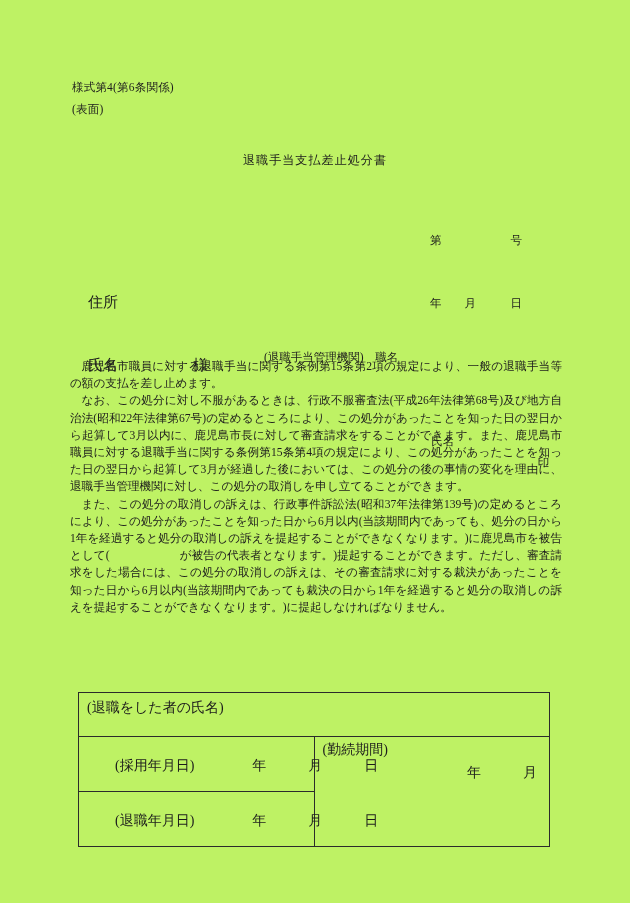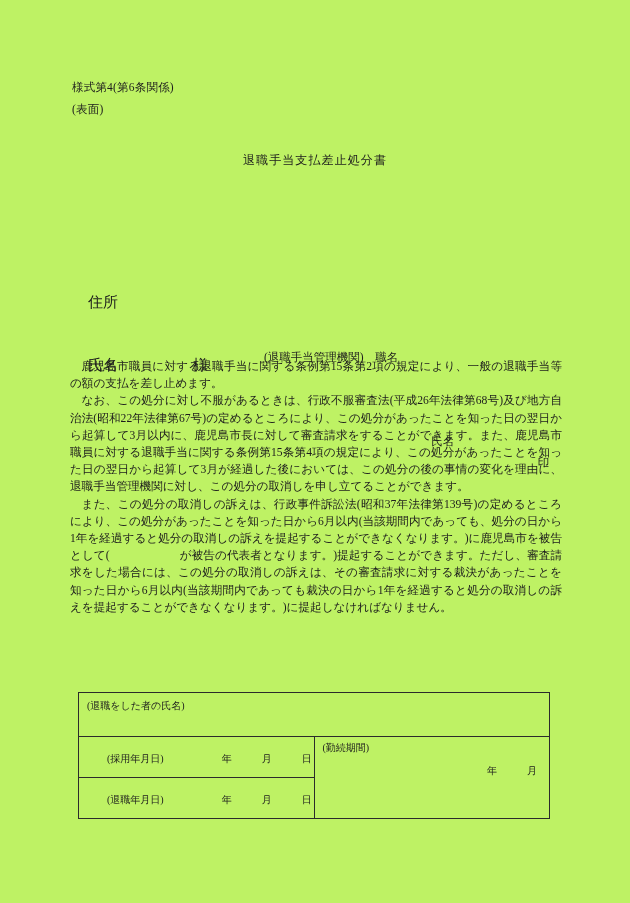--- a/index.html
+++ b/index.html
@@ -93,21 +93,21 @@
   }
 
   
   .rec-table {
     position: absolute;
     left: 78px;
     top: 692px;
     width: 472px;
     border-collapse: collapse;
     table-layout: fixed;
-    font-size: 10px;
+    font-size: 14px;
   }
   .rec-table td {
     border: 1px solid #2b2b2b;
     padding: 0;
     vertical-align: top;
   }
   .cell-name {
     height: 37px;
     padding: 6px 0 0 8px !important;
     white-space: nowrap;
@@ -140,20 +140,24 @@
 
 <div class="page">
 
   <div class="form-id">
     <div>様式第4(第6条関係)</div>
     <div>(表面)</div>
   </div>
 
   <div class="doc-title">退職手当支払差止処分書</div>
 
+  <div class="numdate">
+    <div>第　　　　　　号</div>
+    <div>年　　月　　　日</div>
+  </div>
 
   <div class="addressee">
     <div>住所</div>
     <div>氏名　　　　　様</div>
   </div>
 
   <div class="issuer">
     <div>(退職手当管理機関)　職名</div>
     <div class="row2">
       <span>氏名</span>

